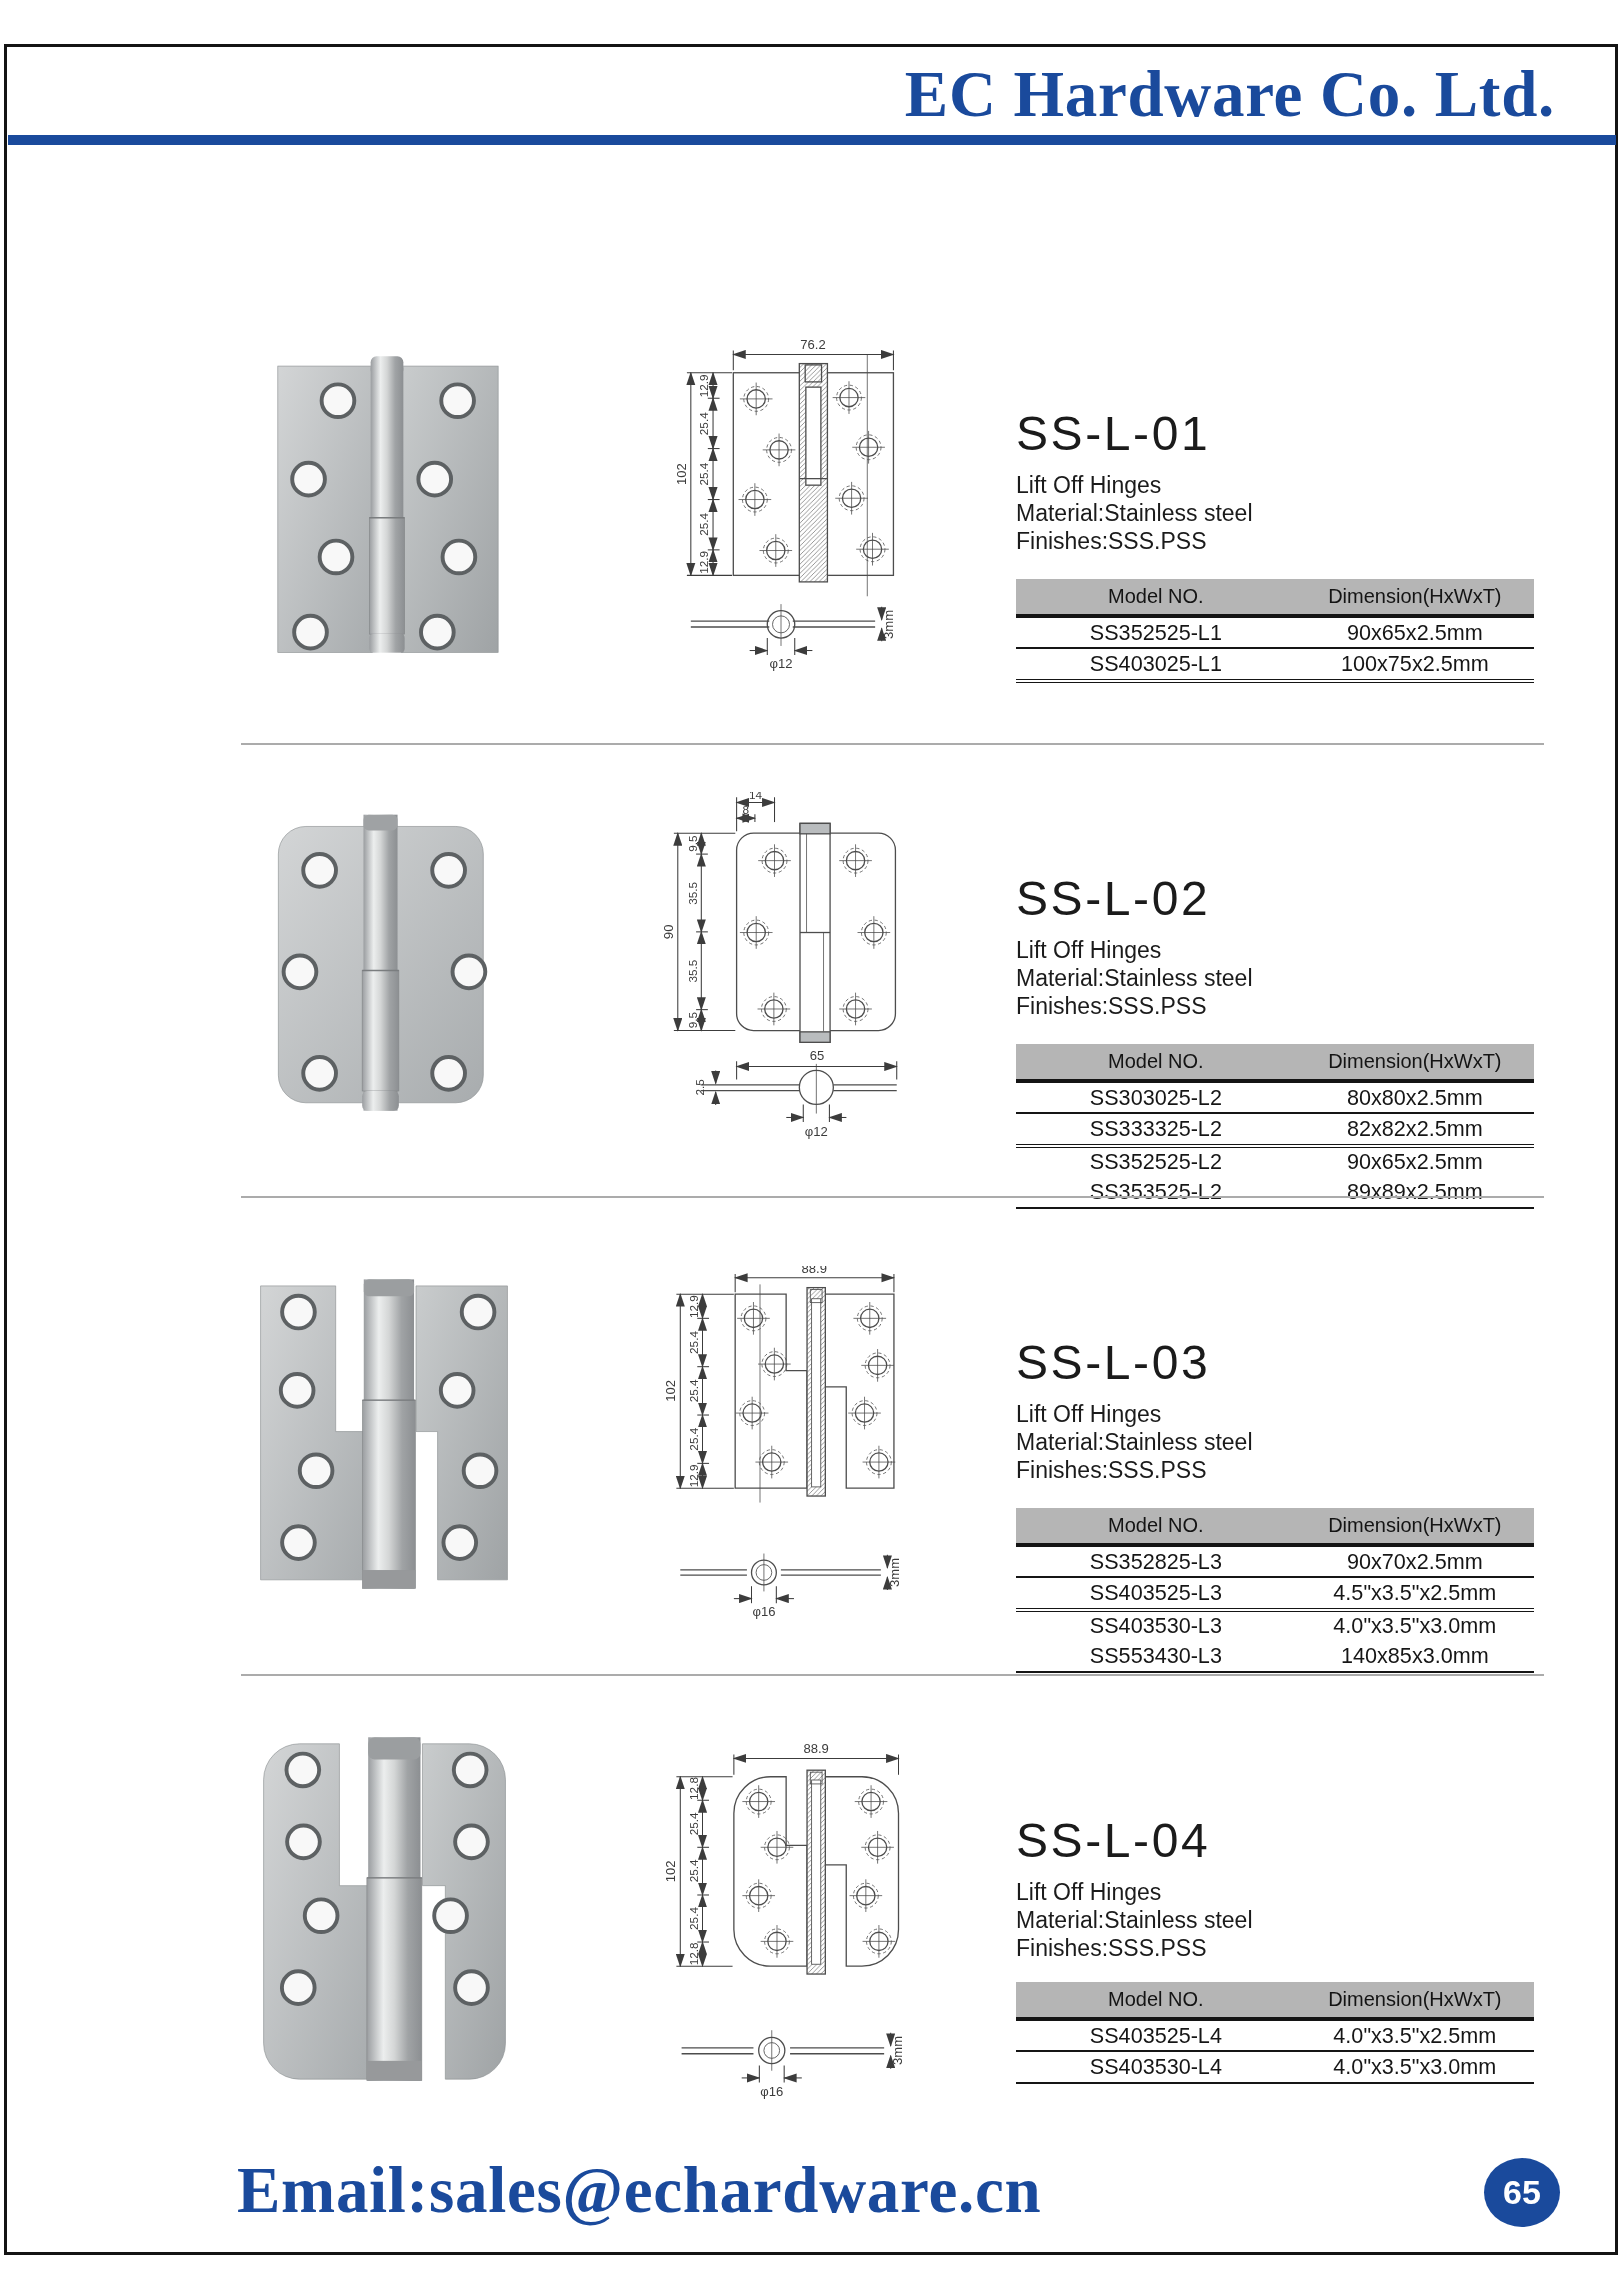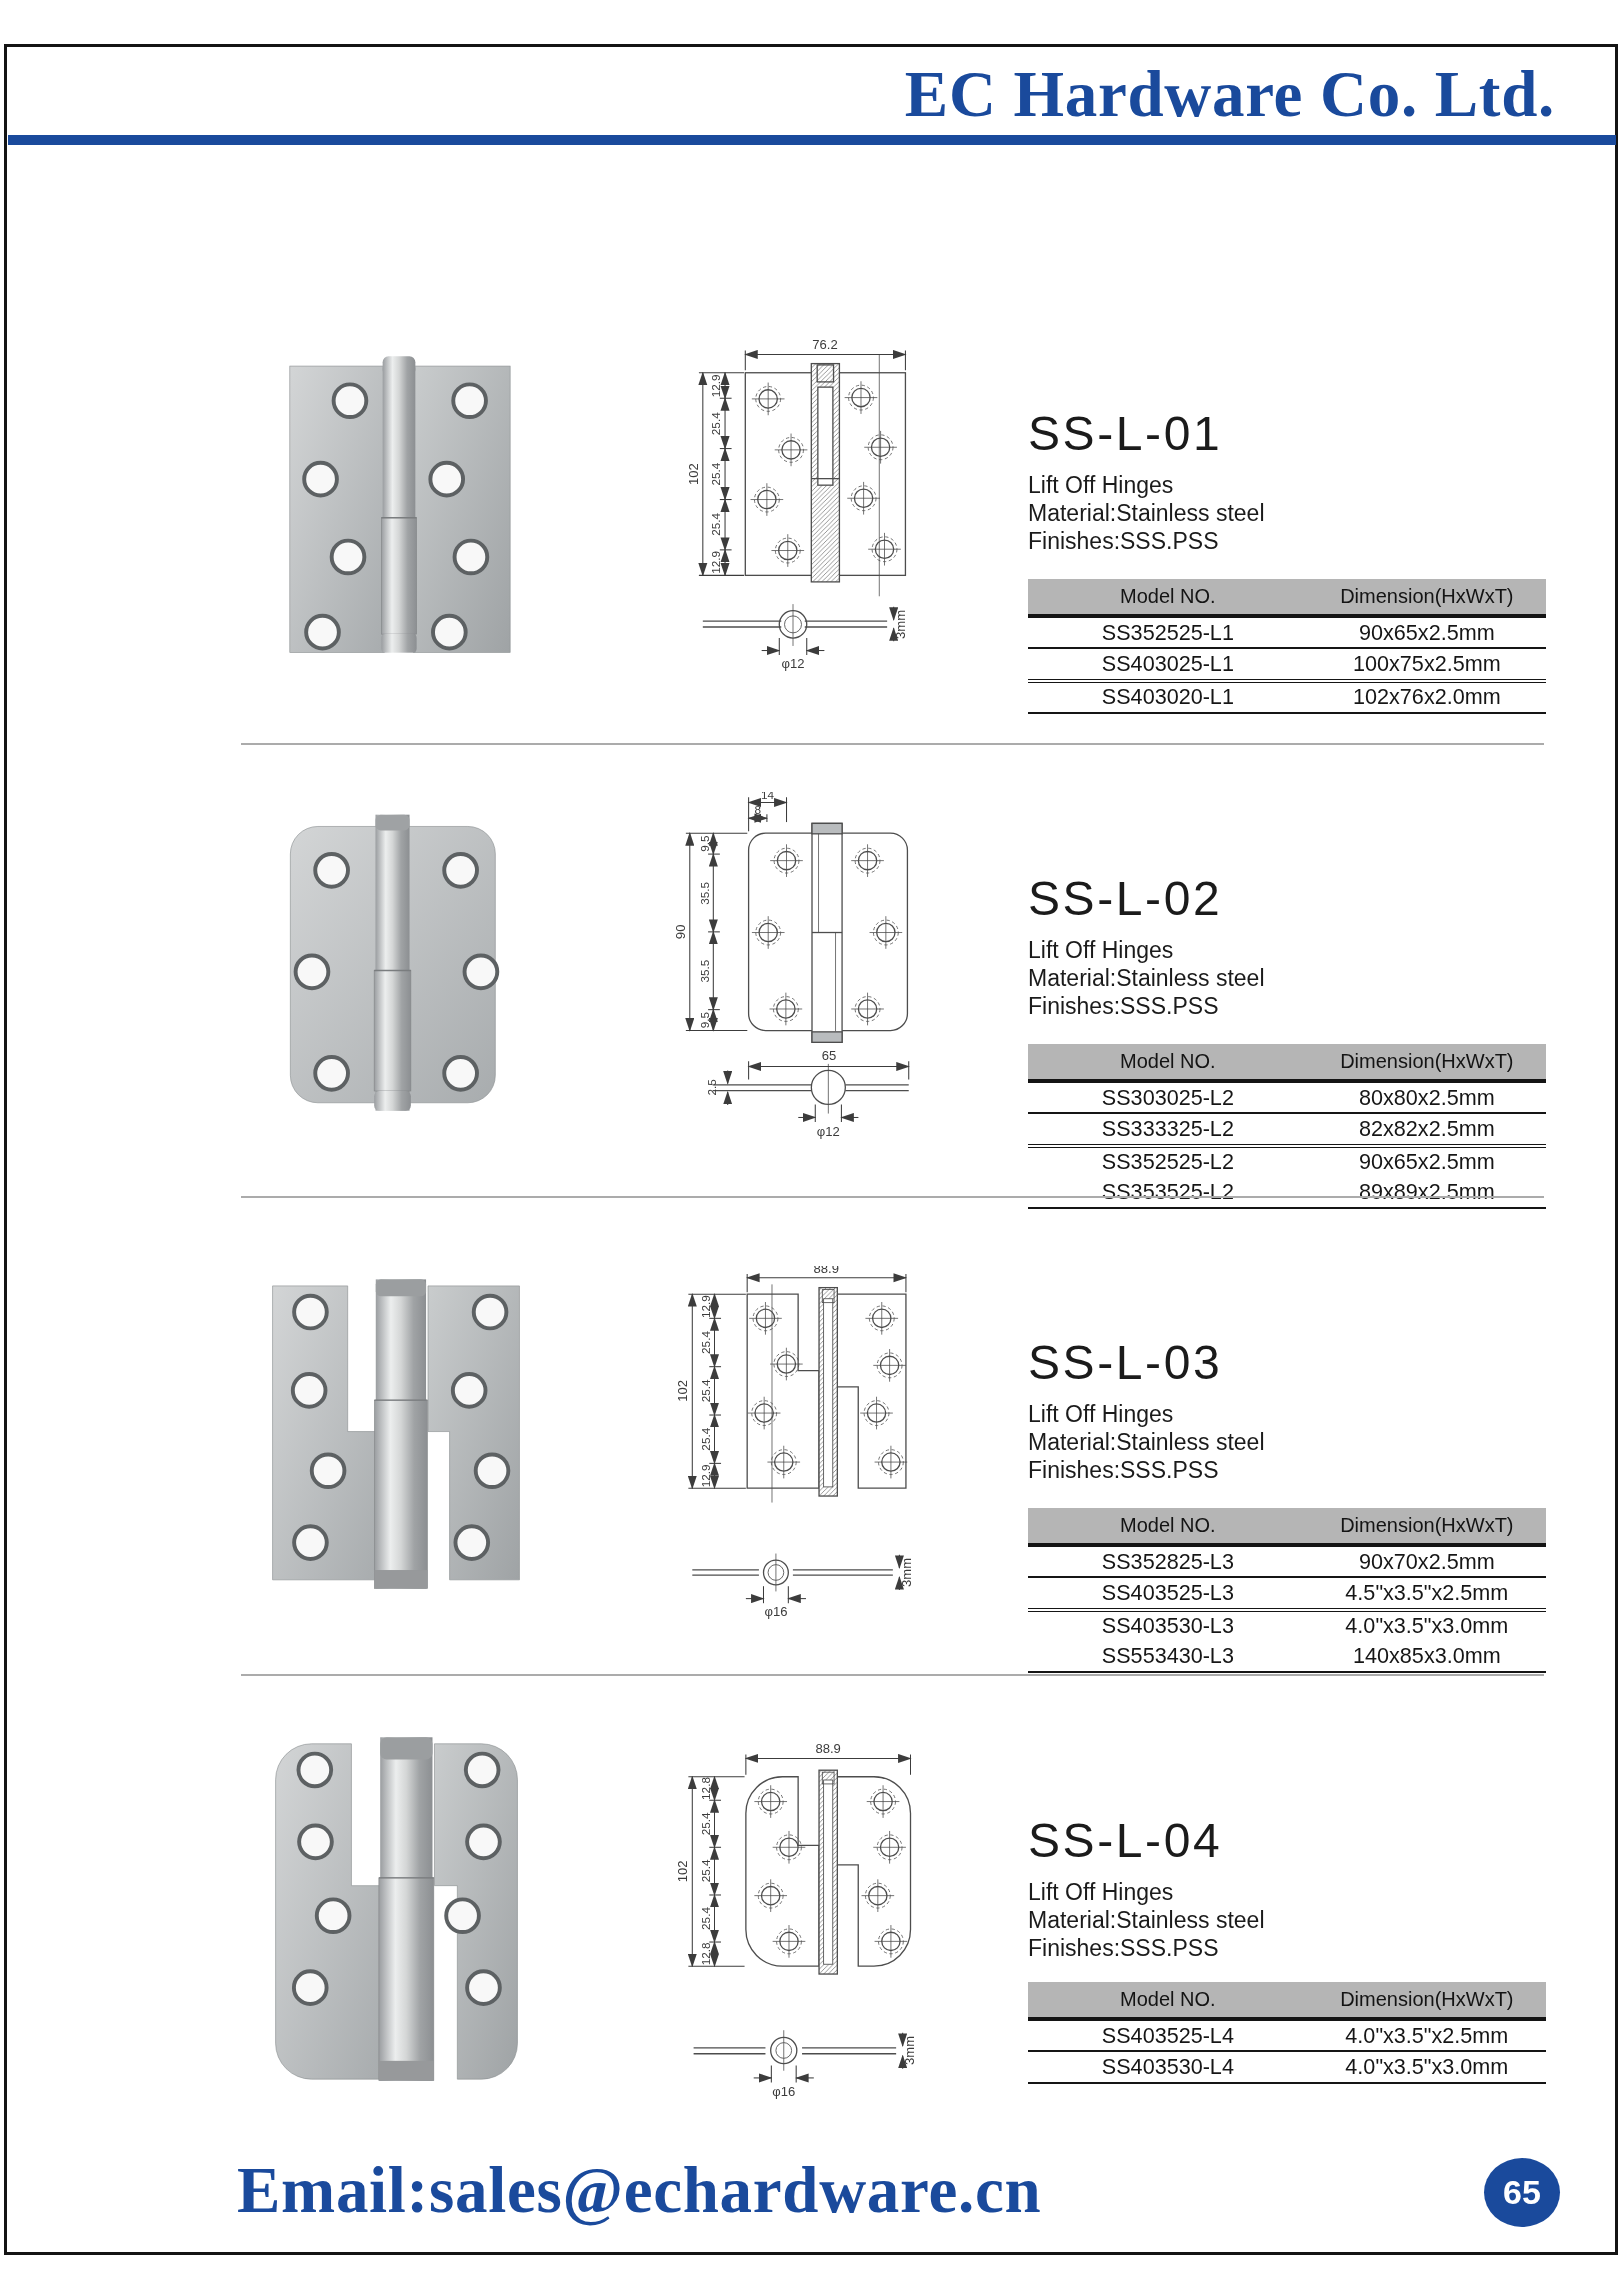--- a/index.html
+++ b/index.html
@@ -4,21 +4,21 @@
 <style>
   html,body{margin:0;padding:0;}
   body{width:1623px;height:2295px;background:#fff;position:relative;
        font-family:"Liberation Sans",sans-serif;color:#1c1c1c;overflow:hidden;}
   .frame{position:absolute;left:3.9px;top:44px;width:1608px;height:2205px;border:3.9px solid #141414;}
   .brand{position:absolute;top:58px;right:68px;font-family:"Liberation Serif",serif;
          font-weight:bold;font-size:65px;line-height:73px;color:#1A4A9C;letter-spacing:0.7px;}
   .bluebar{position:absolute;left:7.9px;top:135px;width:1608px;height:9.8px;background:#1A4A9C;}
   .divider{position:absolute;left:241px;width:1303px;height:2px;background:#ABABAB;}
   #div1{top:743px;} #div2{top:1196px;} #div3{top:1674px;}
-  .section{position:absolute;left:16px;width:1375px;height:435px;}
+  .section{position:absolute;left:4px;width:1375px;height:435px;}
   #s1{top:314px;} #s2{top:779px;} #s3{top:1243px;} #s4{top:1721px;}
   .photo,.draw{position:absolute;}
   .info{position:absolute;left:1012px;top:0;width:518px;height:419px;}
   .ptitle{position:absolute;top:92px;left:0;font-size:48px;letter-spacing:2.6px;color:#1b1b1b;}
   .desc{position:absolute;top:157px;left:0;font-size:23px;line-height:28px;color:#1b1b1b;}
   .tbl{position:absolute;top:249px;left:0;width:518px;margin-top:16px;}
   .thead{display:flex;height:35px;background:#B5B5B5;border-bottom:4.6px solid #141414;align-items:center;}
   .thead div{font-size:20px;color:#141414;}
   .c1{width:54%;text-align:center;} .c2{width:46%;text-align:center;}
   .trow{display:flex;height:29.4px;align-items:center;font-size:21.6px;color:#161616;}
@@ -169,24 +169,20 @@
         <div class="c2">Dimension(HxWxT)</div>
       </div>
       <div class="trow b1">
         <div class="c1">SS352525-L1</div>
         <div class="c2">90x65x2.5mm</div>
       </div>
       <div class="trow b2">
         <div class="c1">SS403025-L1</div>
         <div class="c2">100x75x2.5mm</div>
       </div>
-      <div class="trow b1">
-        <div class="c1">SS403020-L1</div>
-        <div class="c2">102x76x2.0mm</div>
-      </div>
     </div>
   </div>
 </div>
 
 <div class="divider" id="div1"></div>
 
 <div class="section" id="s2">
   <svg class="photo" style="left:258px;top:29.4px" width="239" height="308" viewBox="0 0 365 470">
     <rect x="25" y="28" width="313" height="422" rx="42" fill="url(#leafL)" stroke="#8e9294"></rect>
     <rect x="155" y="10" width="52" height="452" fill="url(#barrelG)"></rect>

